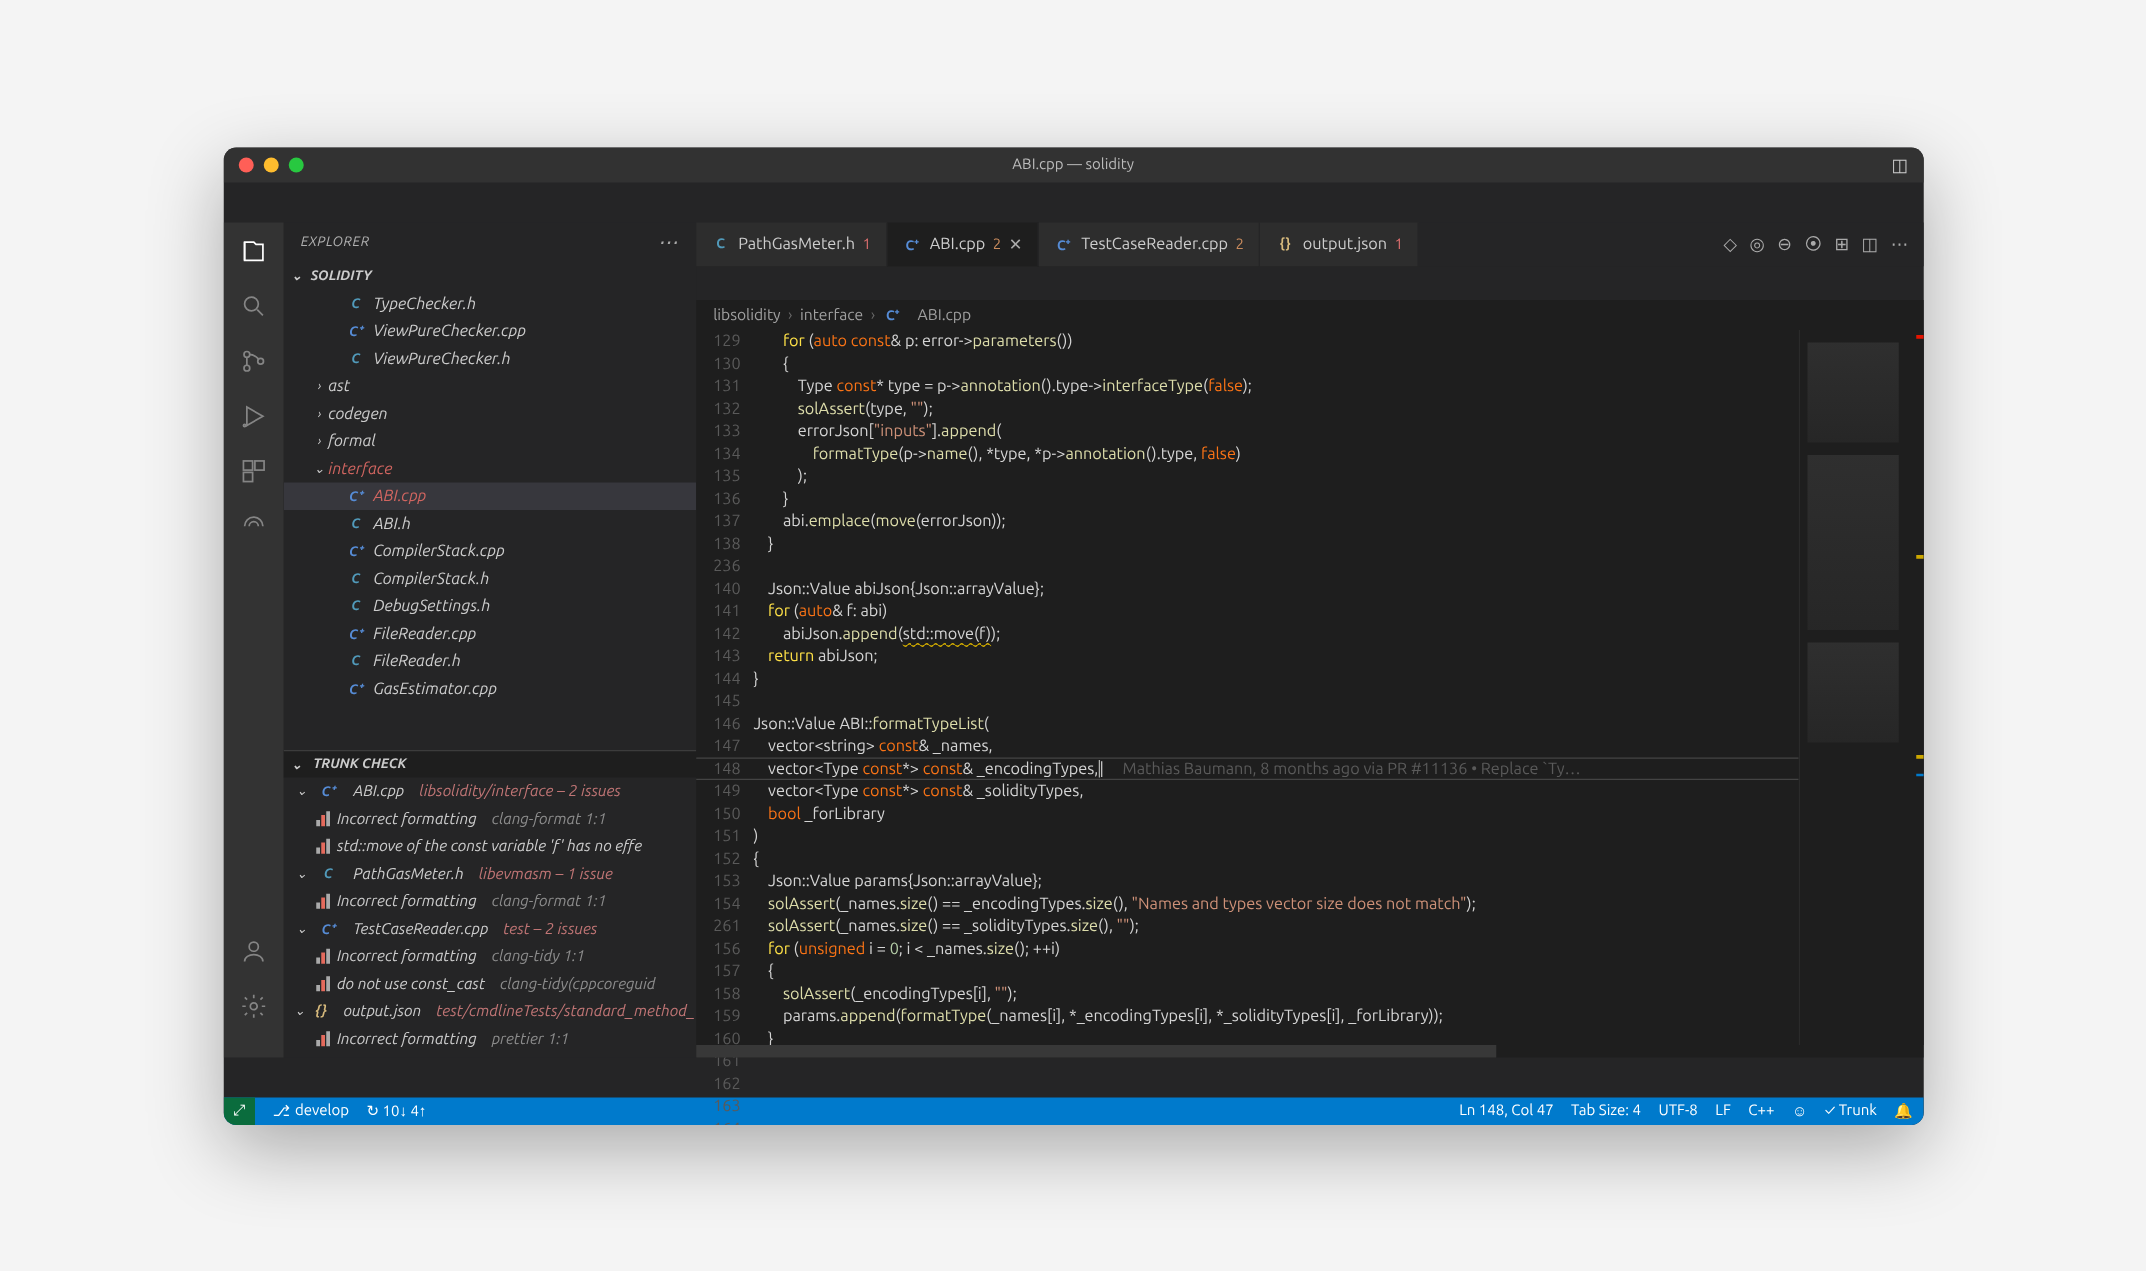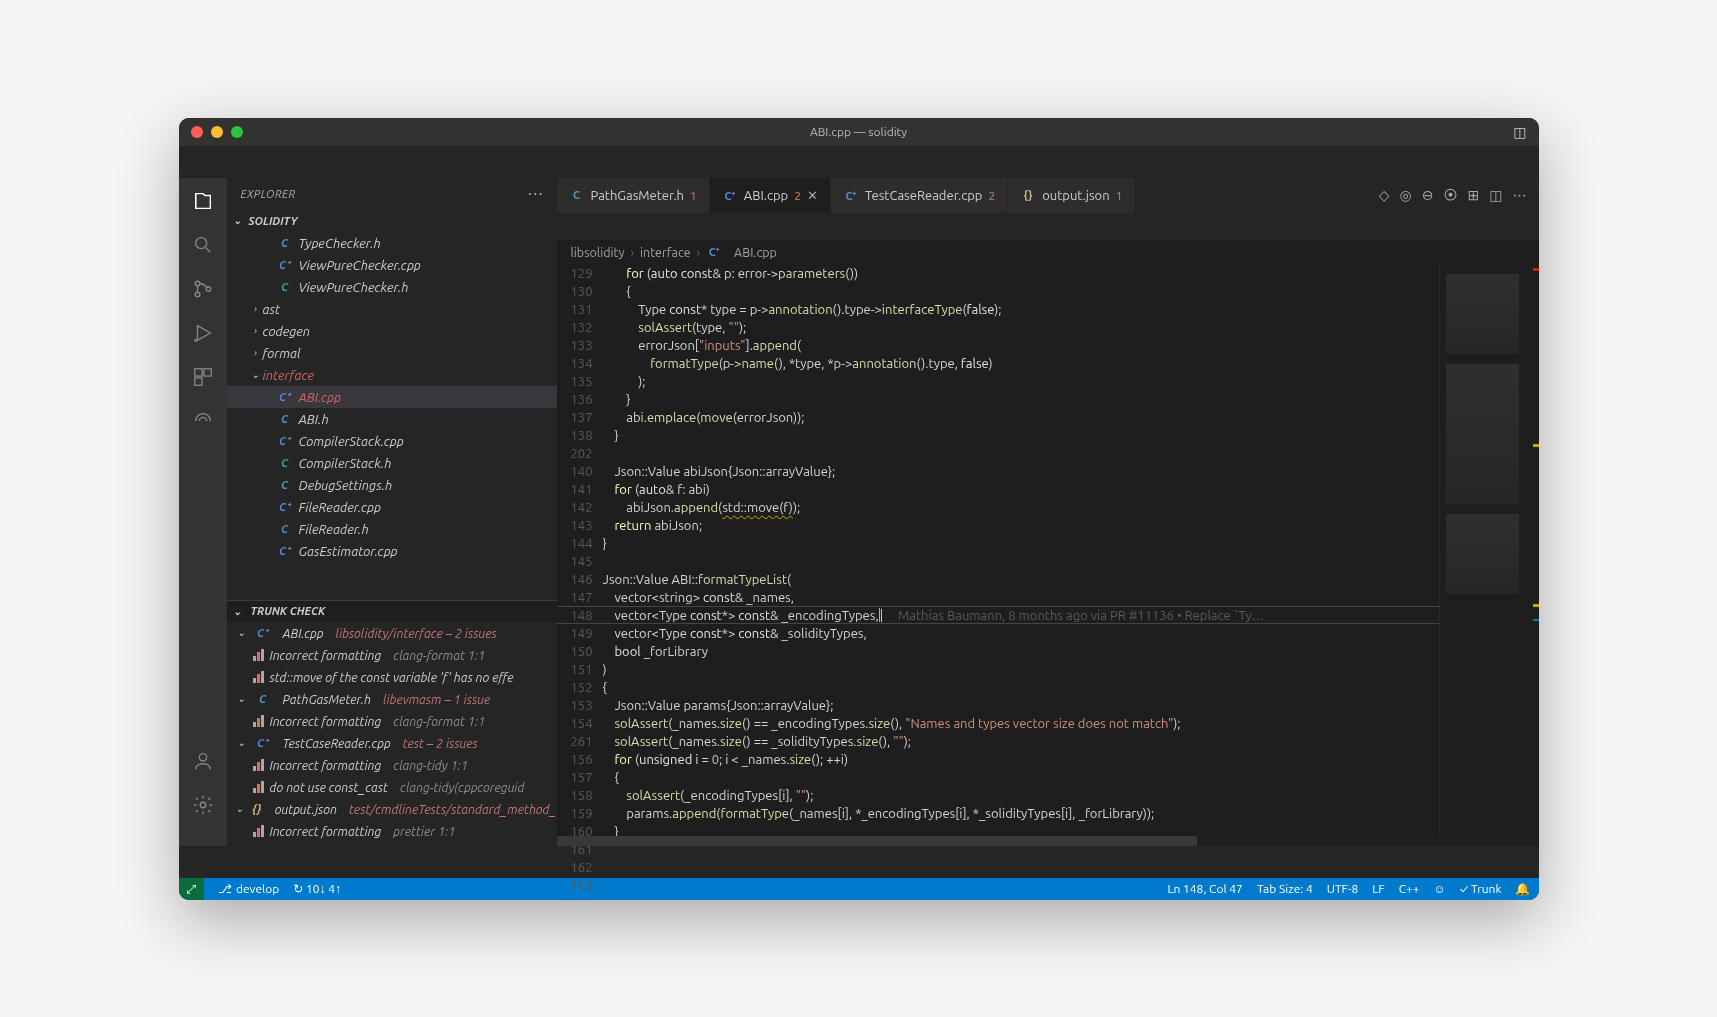--- a/index.html
+++ b/index.html
@@ -56,22 +56,22 @@
 .tab .close{font-size:13px;color:#aaa;}
 .tabbar .tb-spacer{flex:1;}
 .tabbar .tb-icons{display:flex;align-items:center;gap:10px;padding-right:12px;color:#aaa;}
 .tabbar .tb-icons span{font-size:14px;cursor:pointer;}
 .breadcrumb{height:24px;display:flex;align-items:center;gap:6px;padding-left:14px;background:#1e1e1e;font-size:12.5px;color:#a0a0a0;flex-shrink:0;margin-top:27px;}
 .breadcrumb .sep{color:#666;}
 .editor{flex:1;display:flex;background:#1e1e1e;min-height:0;position:relative;font-family:Menlo,Consolas,monospace;font-size:13px;line-height:18px;}
 .gutter{width:46px;flex-shrink:0;color:#5a5a5a;text-align:right;padding-right:10px;user-select:none;}
 .code{flex:1;color:#d4d4d4;white-space:pre;overflow:hidden;}
 .ln{height:18px;}
-.kw{color:#fef9c3;} .st{color:#ce9178;}
-.fn{color:#dcdcaa;} .nm{color:#b5cea8;} .bl{color:#e5e5e5;}
+.kw{color:#fde047;} .st{color:#ce9178;}
+.fn{color:#dcdcaa;} .nm{color:#b5cea8;} .bl{color:#f97316;}
 .warn{text-decoration:wavy underline #cca700 1px;text-underline-offset:3px;}
 .lens{color:#5a5a5a;font-style:normal;}
 .minimap{width:100px;flex-shrink:0;background:#1e1e1e;position:relative;border-left:1px solid #2a2a2a;}
 .mm-chunk{position:absolute;left:6px;right:20px;background:linear-gradient(#3a3a3a,#2c2c2c);opacity:.6;}
 .mm-mark{position:absolute;right:0;width:6px;height:3px;}
 .hscroll{height:10px;background:#1e1e1e;position:relative;flex-shrink:0;}
 .hscroll .thumb{position:absolute;left:0;top:0;height:100%;width:640px;background:#4a4a4a;opacity:.6;}
 .statusbar{height:22px;background:#007acc;display:flex;align-items:center;color:#fff;font-size:12px;padding:0 8px;gap:14px;flex-shrink:0;}
 .statusbar .sb-item{display:flex;align-items:center;gap:4px;cursor:pointer;}
 .statusbar .sb-spacer{flex:1;}
@@ -364,21 +364,21 @@
             <div class="ln">129</div>
             <div class="ln">130</div>
             <div class="ln">131</div>
             <div class="ln">132</div>
             <div class="ln">133</div>
             <div class="ln">134</div>
             <div class="ln">135</div>
             <div class="ln">136</div>
             <div class="ln">137</div>
             <div class="ln">138</div>
-            <div class="ln">202</div>
+            <div class="ln">236</div>
             <div class="ln">140</div>
             <div class="ln">141</div>
             <div class="ln">142</div>
             <div class="ln">143</div>
             <div class="ln">144</div>
             <div class="ln">145</div>
             <div class="ln">146</div>
             <div class="ln">147</div>
             <div class="ln">148</div>
             <div class="ln">149</div>

